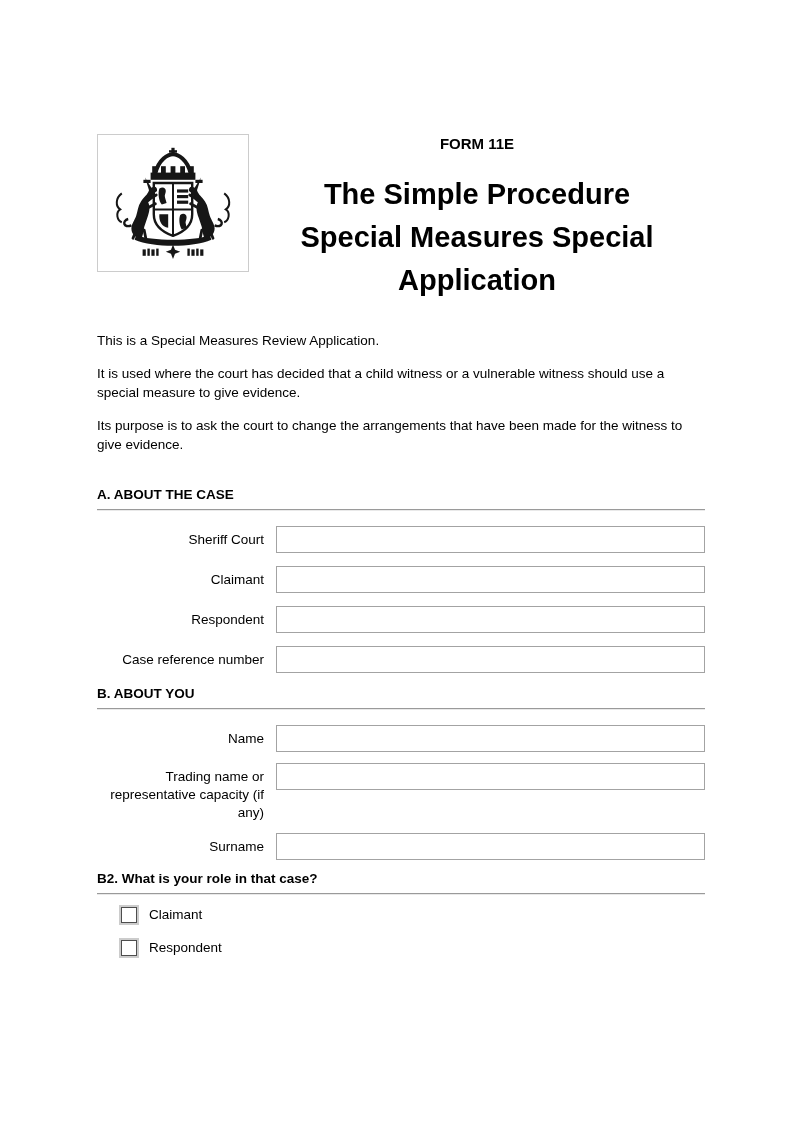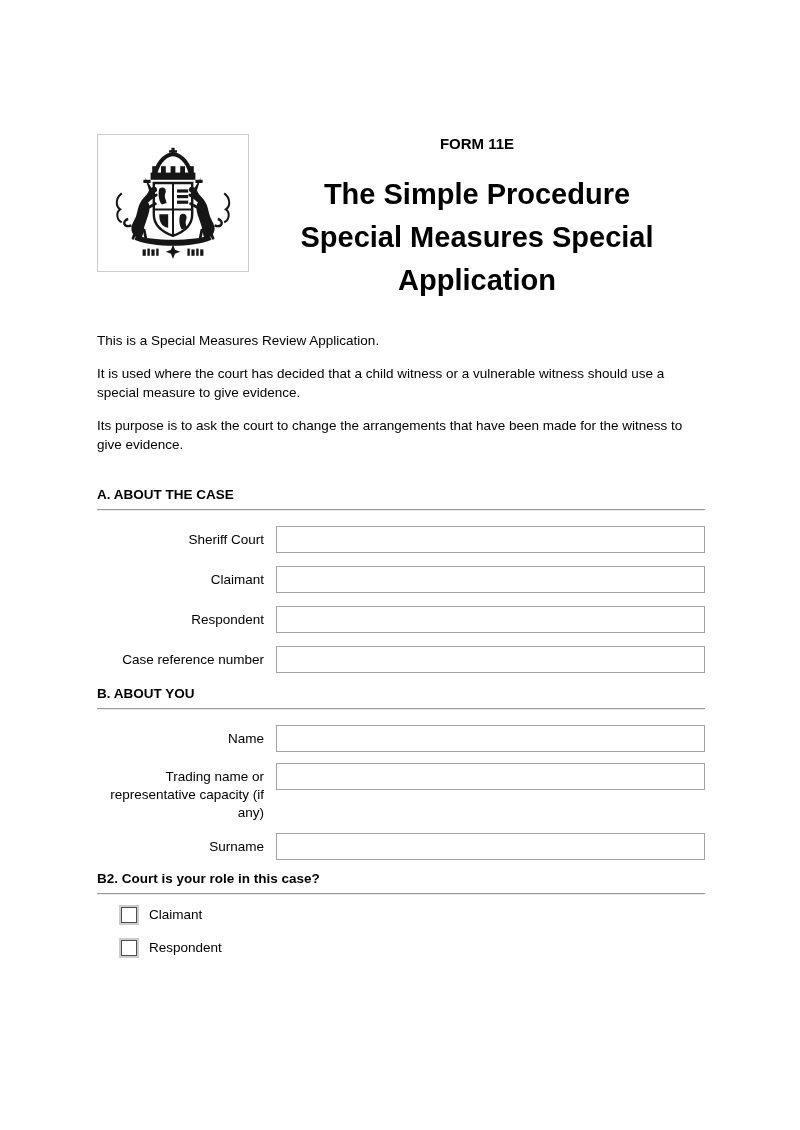--- a/index.html
+++ b/index.html
@@ -162,21 +162,21 @@
     <div class="field-row">
       <label class="field-label">Trading name or representative capacity (if any)</label>
       <input type="text" class="field-input" value="" style="">
     </div>
     <div class="field-row">
       <label class="field-label">Surname</label>
       <input type="text" class="field-input" value="" style="">
     </div>
   </div>
 
-  <h3 class="sec-heading mt-b2">B2. Court is your role in this case?</h3>
+  <h3 class="sec-heading mt-b2">B2. What is your role in that case?</h3>
   <div class="checkbox-group">
     <div class="checkbox-row">
       <span class="checkbox"></span>
       <span class="checkbox-label">Claimant</span>
     </div>
     <div class="checkbox-row">
       <span class="checkbox"></span>
       <span class="checkbox-label">Respondent</span>
     </div>
   </div>

